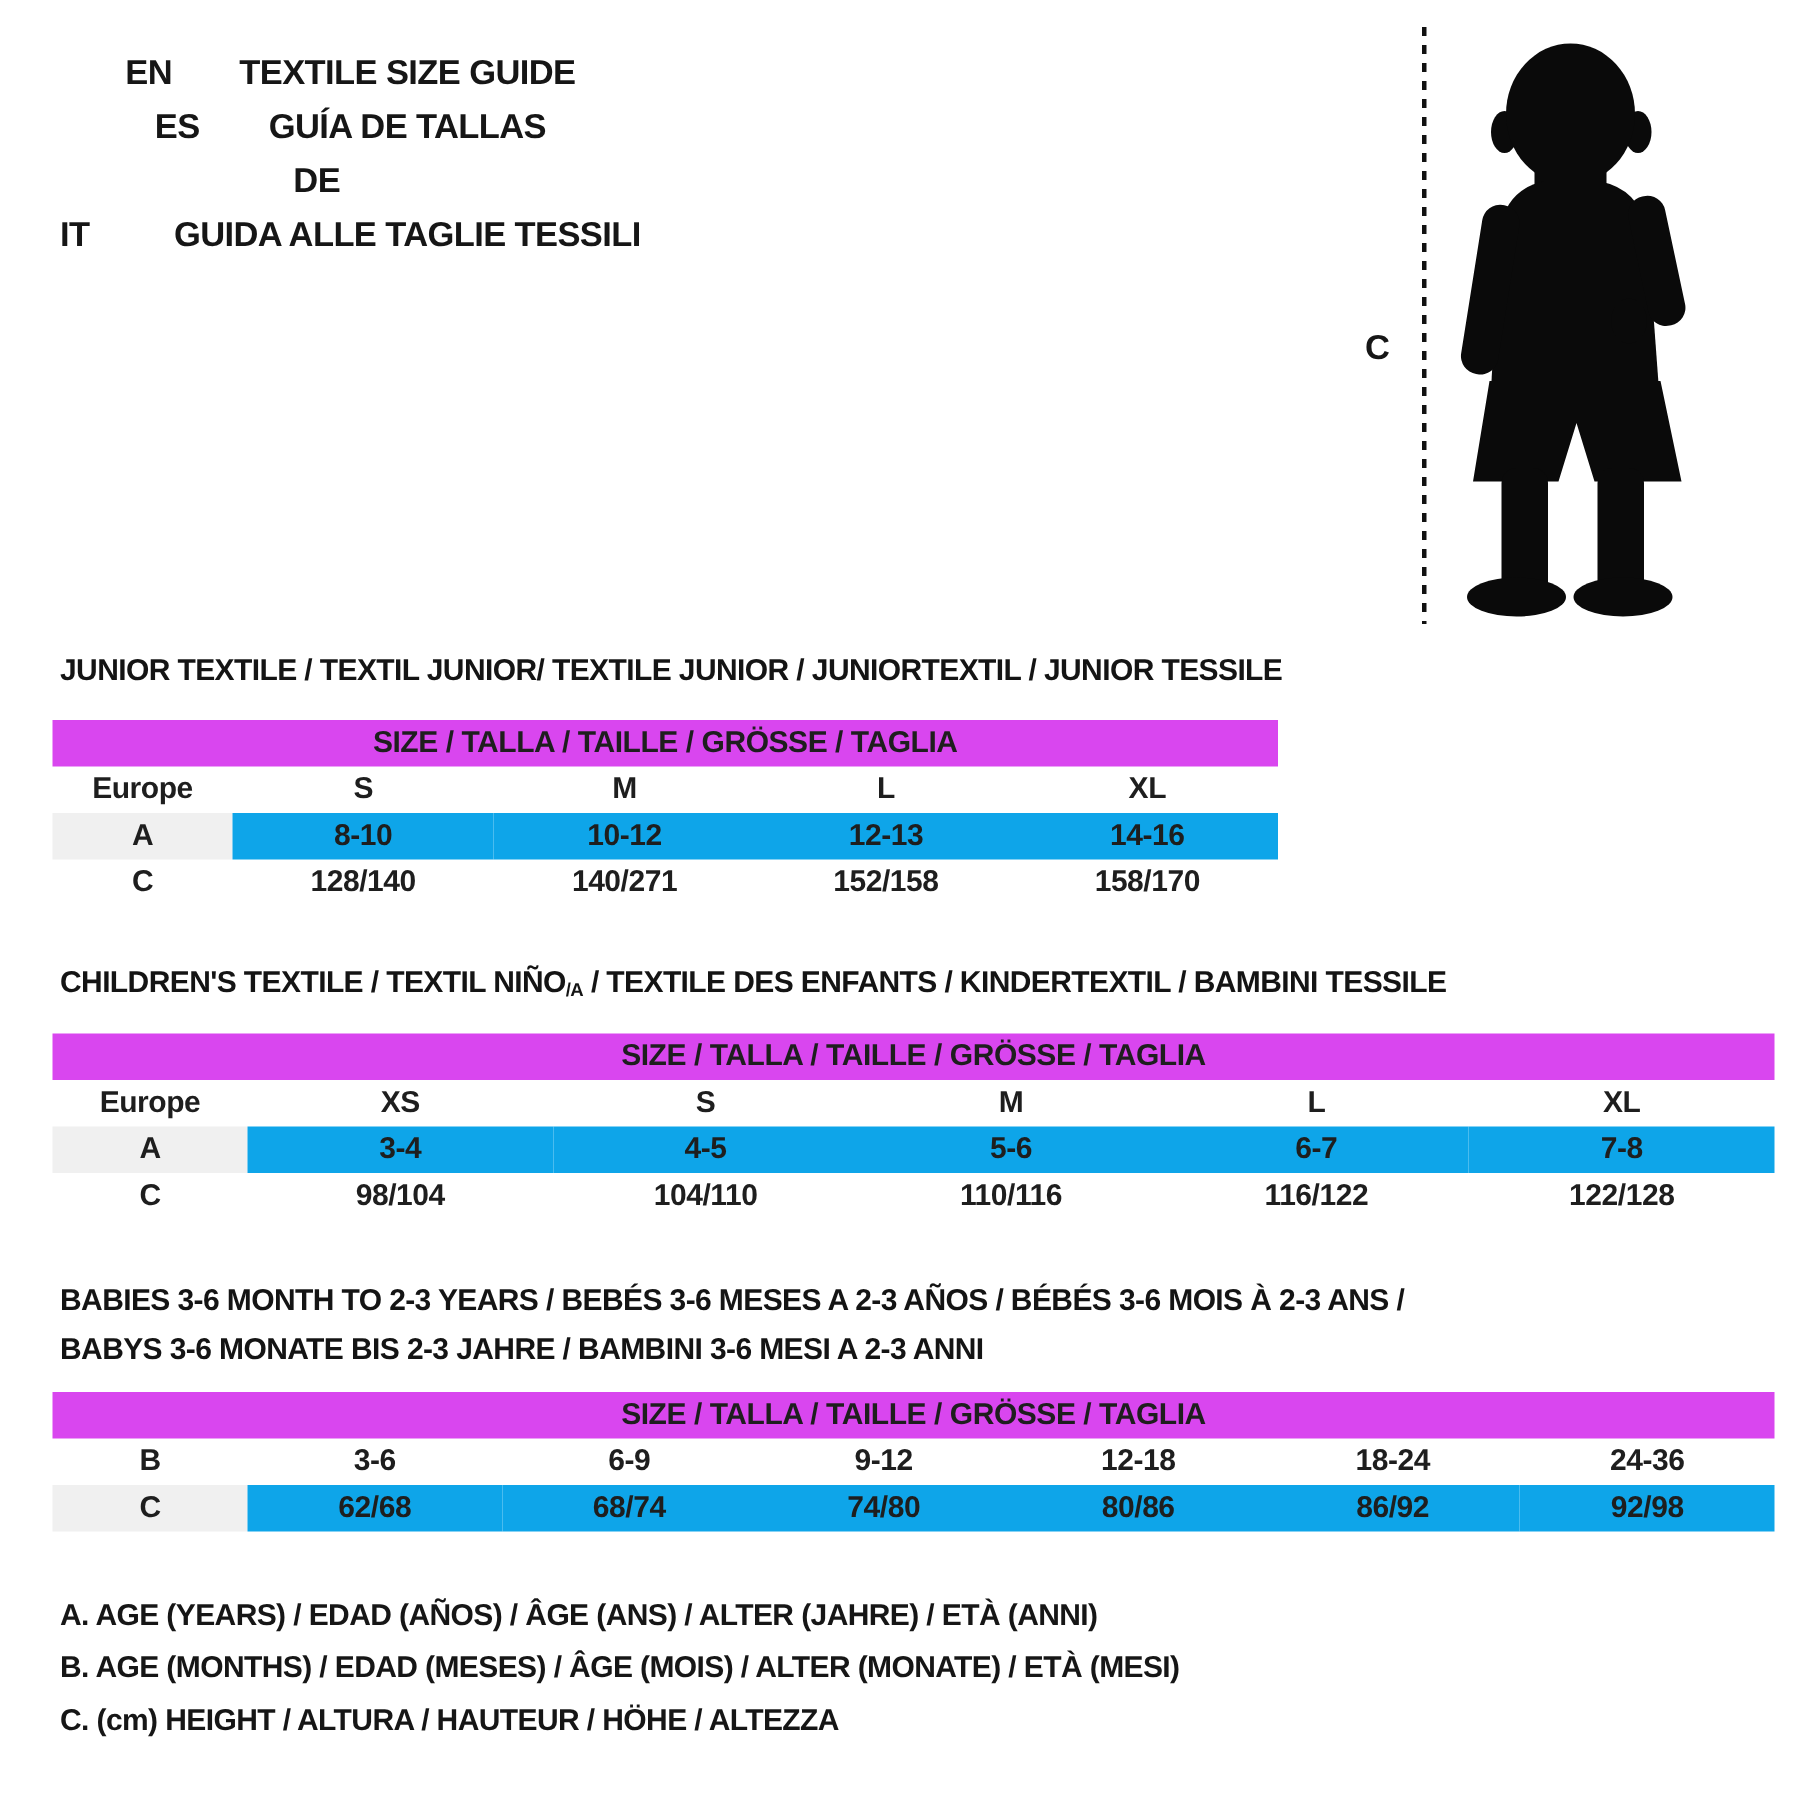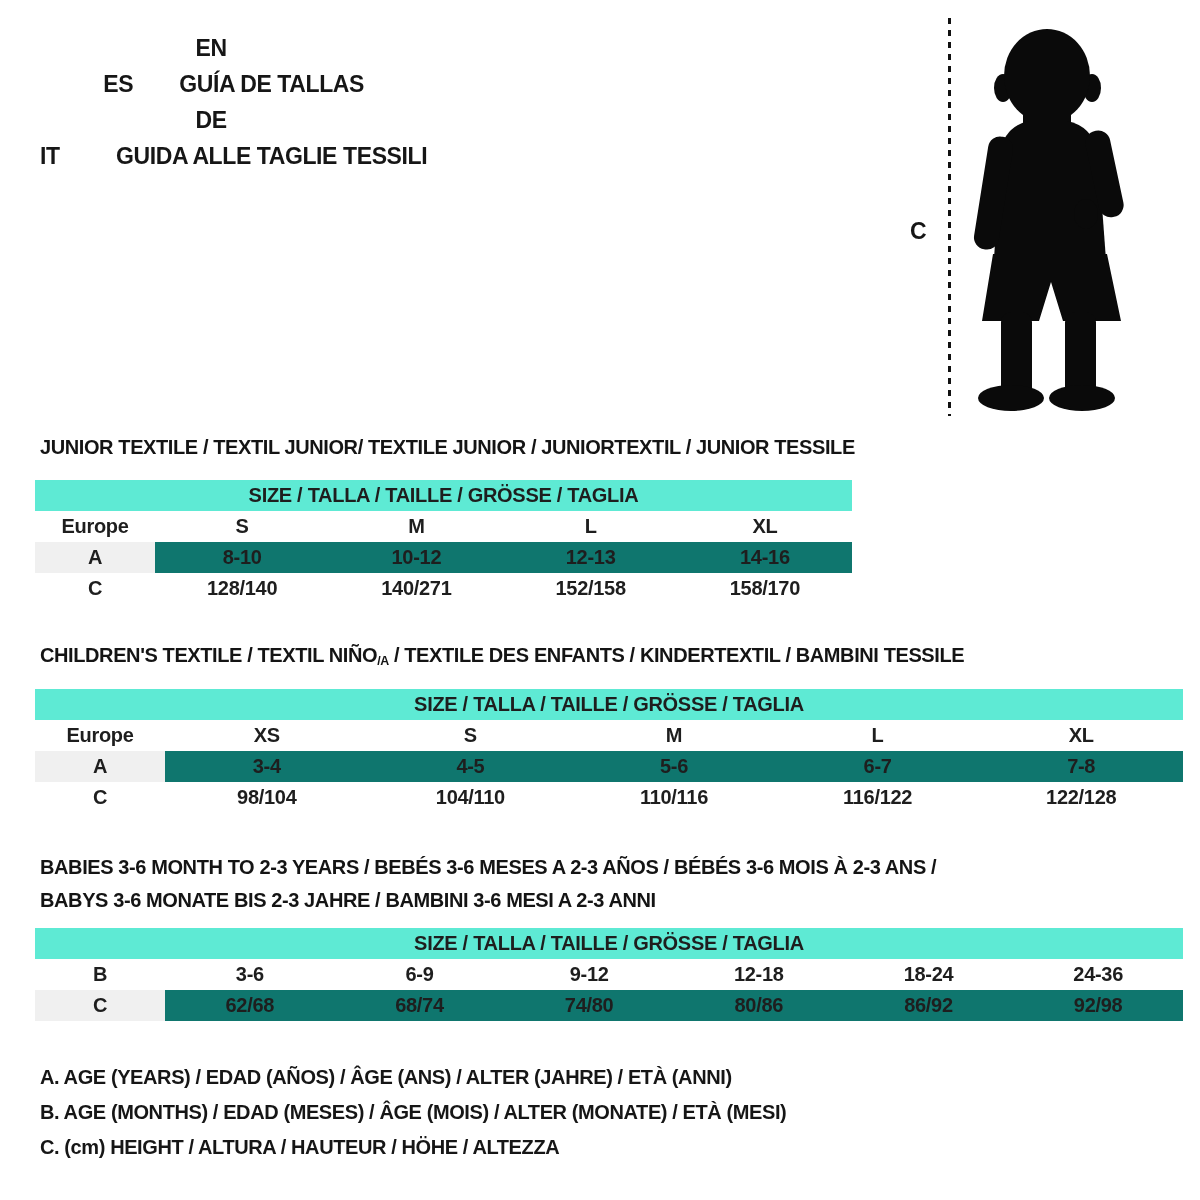--- a/index.html
+++ b/index.html
@@ -41,39 +41,40 @@
 
   
   table.size-table{
     position:absolute;border-collapse:collapse;table-layout:fixed;
   }
   table.size-table td{
     height:31px;padding:0;font-size:20px;font-weight:bold;letter-spacing:-0.3px;
     text-align:center;vertical-align:middle;color:#1e1e1e;white-space:nowrap;
   }
   td.size-bar{
-    background:#5eead4;text-align:left;padding-left:8px;color:#2f2f2f;height:32px;
+    background:#d946ef;text-align:left;padding-left:8px;color:#2f2f2f;height:32px;
   }
   td.row-label{text-align:left;padding-left:8px;}
-  tr.shaded td{background:#0f766e;}
+  tr.shaded td{background:#0ea5e9;}
   tr.shaded td.row-label{background:#f0f0f0;}
 
   
   .legend{left:40px;top:1060px;}
   .legend-line{
     height:35px;display:flex;align-items:center;
     font-size:20px;font-weight:bold;letter-spacing:-0.4px;color:#161616;white-space:nowrap;
   }
 </style>
 </head>
 <body>
 
 <div class="abs lang-list">
   <div class="lang-row">
     <span class="lang-code">EN</span>
+    <span class="lang-label">TEXTILE SIZE GUIDE</span>
   </div>
   <div class="lang-row">
     <span class="lang-code">ES</span>
     <span class="lang-label">GUÍA DE TALLAS</span>
   </div>
   <div class="lang-row">
     <span class="lang-code">DE</span>
   </div>
   <div class="lang-row">
     <span class="lang-code">IT</span>

